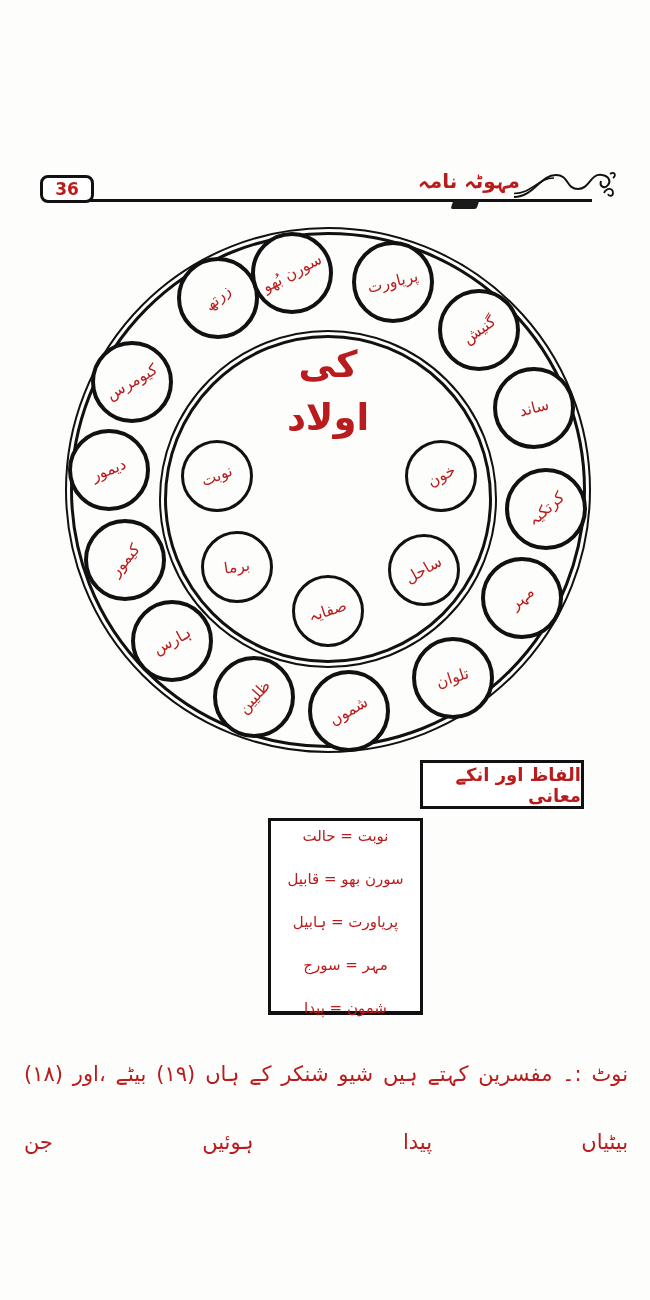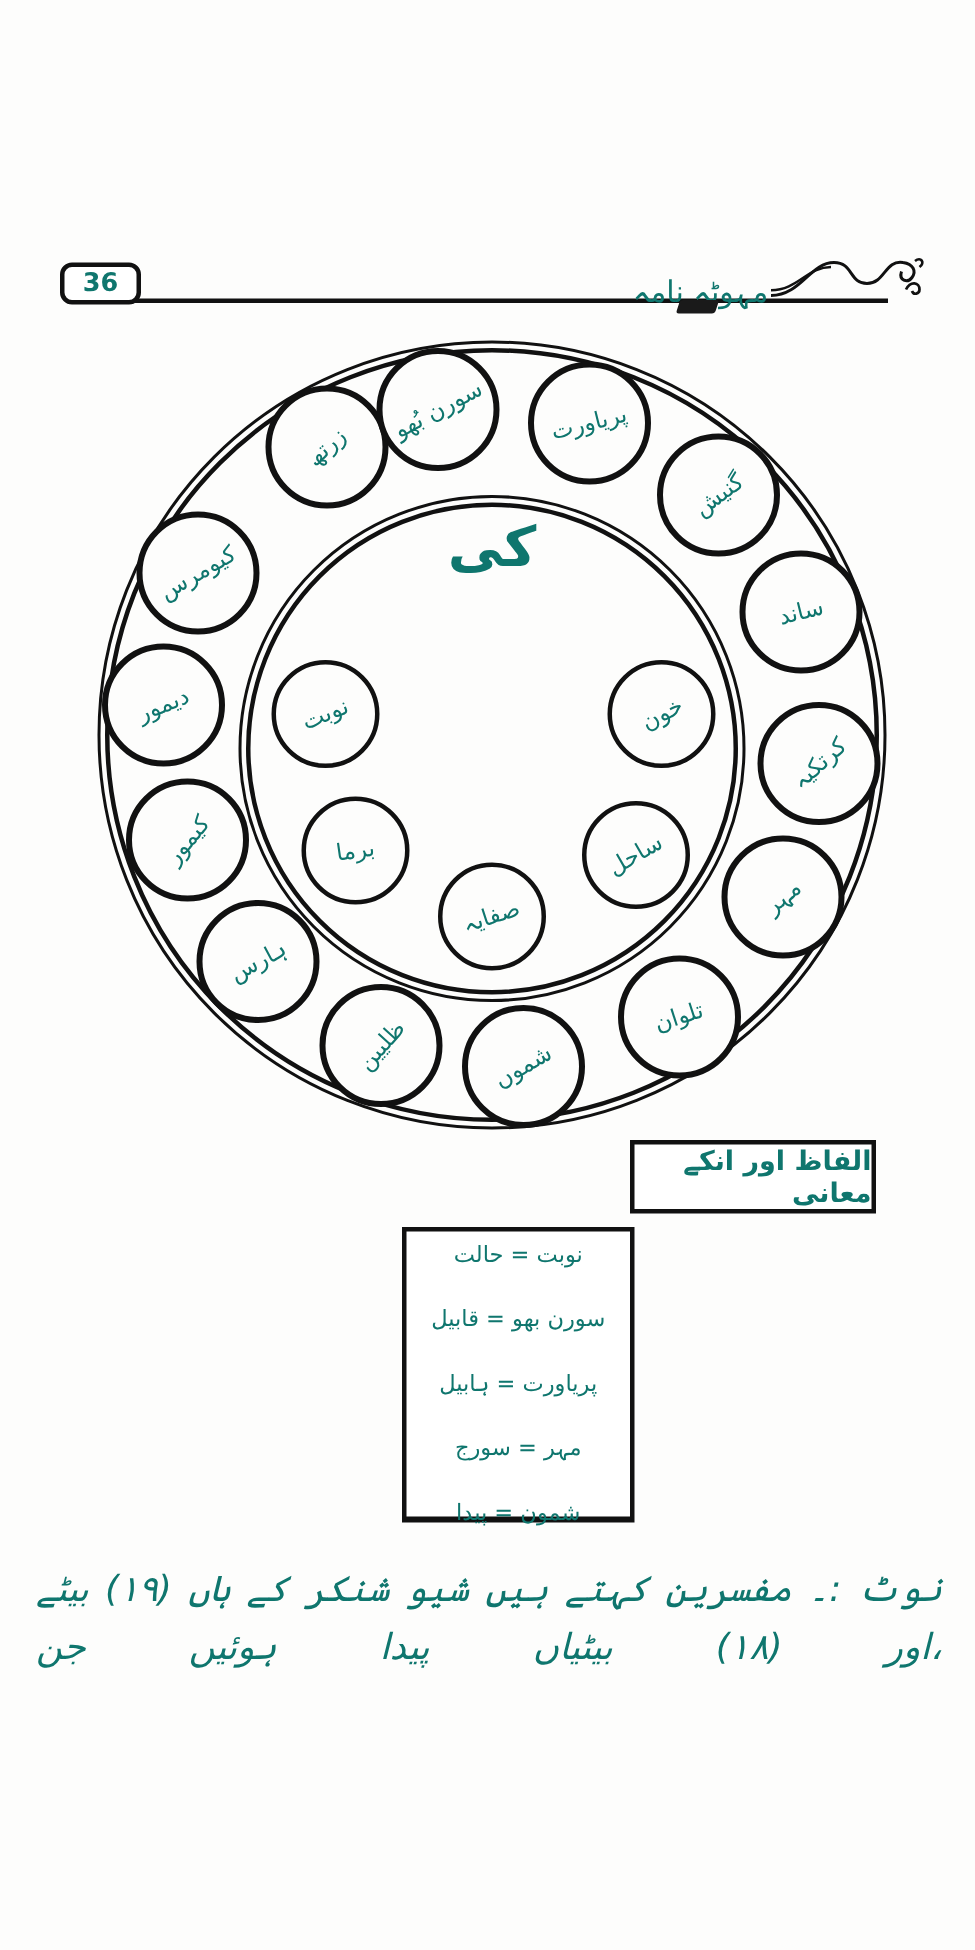--- a/index.html
+++ b/index.html
@@ -1,36 +1,36 @@
 <!DOCTYPE html>
 <html><head>
 <meta charset="utf-8">
 <style>
   * { margin:0; padding:0; box-sizing:border-box; }
   html,body { background:#e8e8e8; }
   .page {
     position:relative; width:650px; height:1300px; margin:0 auto;
-    background:#fdfdfc; color:#0f766e; overflow:hidden;
+    background:#fdfdfc; color:#b91c1c; overflow:hidden;
     font-family:"DejaVu Sans", sans-serif;
   }
 
   
   .page-num-box {
     position:absolute; left:40px; top:175px; width:54px; height:28px;
     border:3px solid #111; border-radius:8px;
     display:flex; align-items:center; justify-content:center;
     font-size:17px; font-weight:bold; background:#fff;
   }
   .header-rule {
     position:absolute; left:90px; top:199px; width:502px; height:3px; background:#111;
   }
   .book-title {
     position:absolute; left:414px; top:169px; width:106px; height:28px;
-    direction:rtl; text-align:center; font-size:20px; font-weight:normal;
-    white-space:nowrap; letter-spacing:0;margin-top:13px;
+    direction:rtl; font-size:20px; font-weight:bold;
+    white-space:nowrap; letter-spacing:0;
   }
   .title-stamp {
     position:absolute; left:452px; top:200px; width:26px; height:9px;
     background:#1a1a1a; border-radius:2px; transform:skewX(-18deg);
   }
   .flourish { position:absolute; left:512px; top:166px; }
 
   
   .big-ring { position:absolute; border-radius:50%; border:2.5px solid #111; }
   .big-ring::before {
@@ -68,21 +68,21 @@
     display:flex; flex-direction:column; justify-content:space-around;
     align-items:center; padding:6px 4px;
   }
   .g-box-right { left:447px; top:817px; width:161px; height:200px; }
   .g-box-left  { left:268px; top:818px; width:155px; height:197px;gap:25px; }
   .g-row { direction:rtl; white-space:nowrap; font-size:15px; }
 
   
   .note {
     position:absolute; left:24px; top:1040px; width:604px;
-    direction:rtl; font-size:24px; line-height:39px; font-weight:500;font-style:italic;
+    direction:rtl; font-size:21px; line-height:68px; font-weight:500;
   }
   .note-line { text-align:justify; text-align-last:justify; }
 </style>
 </head>
 <body>
 
 <div class="page">
 
   <div class="page-num-box">36</div>
   <div class="header-rule"></div>
@@ -93,20 +93,21 @@
     <path d="M2,27.5 C20,27.5 26,12 42,12" fill="none" stroke="#111" stroke-width="1.6"></path>
     <path d="M92,27 c3,-6 9,-5 9,0 c0,3 -4,4 -5,1" fill="none" stroke="#111" stroke-width="1.8"></path>
     <path d="M98,8 c4,-3 7,1 3,4" fill="none" stroke="#111" stroke-width="1.8"></path>
   </svg>
 
   <div class="big-ring ring-outer"></div>
   <div class="big-ring ring-inner"></div>
 
   <div class="center-title" id="center-title">
       <div>کی</div>
+      <div>اولاد</div>
     </div>
 
   <div id="outer-nodes">
       <div class="node outer" style="left: 177px; top: 257px;">
         <span class="lbl" style="transform: rotate(-42deg);">زرتھ</span>
       </div>
       <div class="node outer" style="left: 251px; top: 232px;">
         <span class="lbl" style="transform: rotate(-28deg);">سورن بُھو</span>
       </div>
       <div class="node outer" style="left: 352px; top: 241px;">

